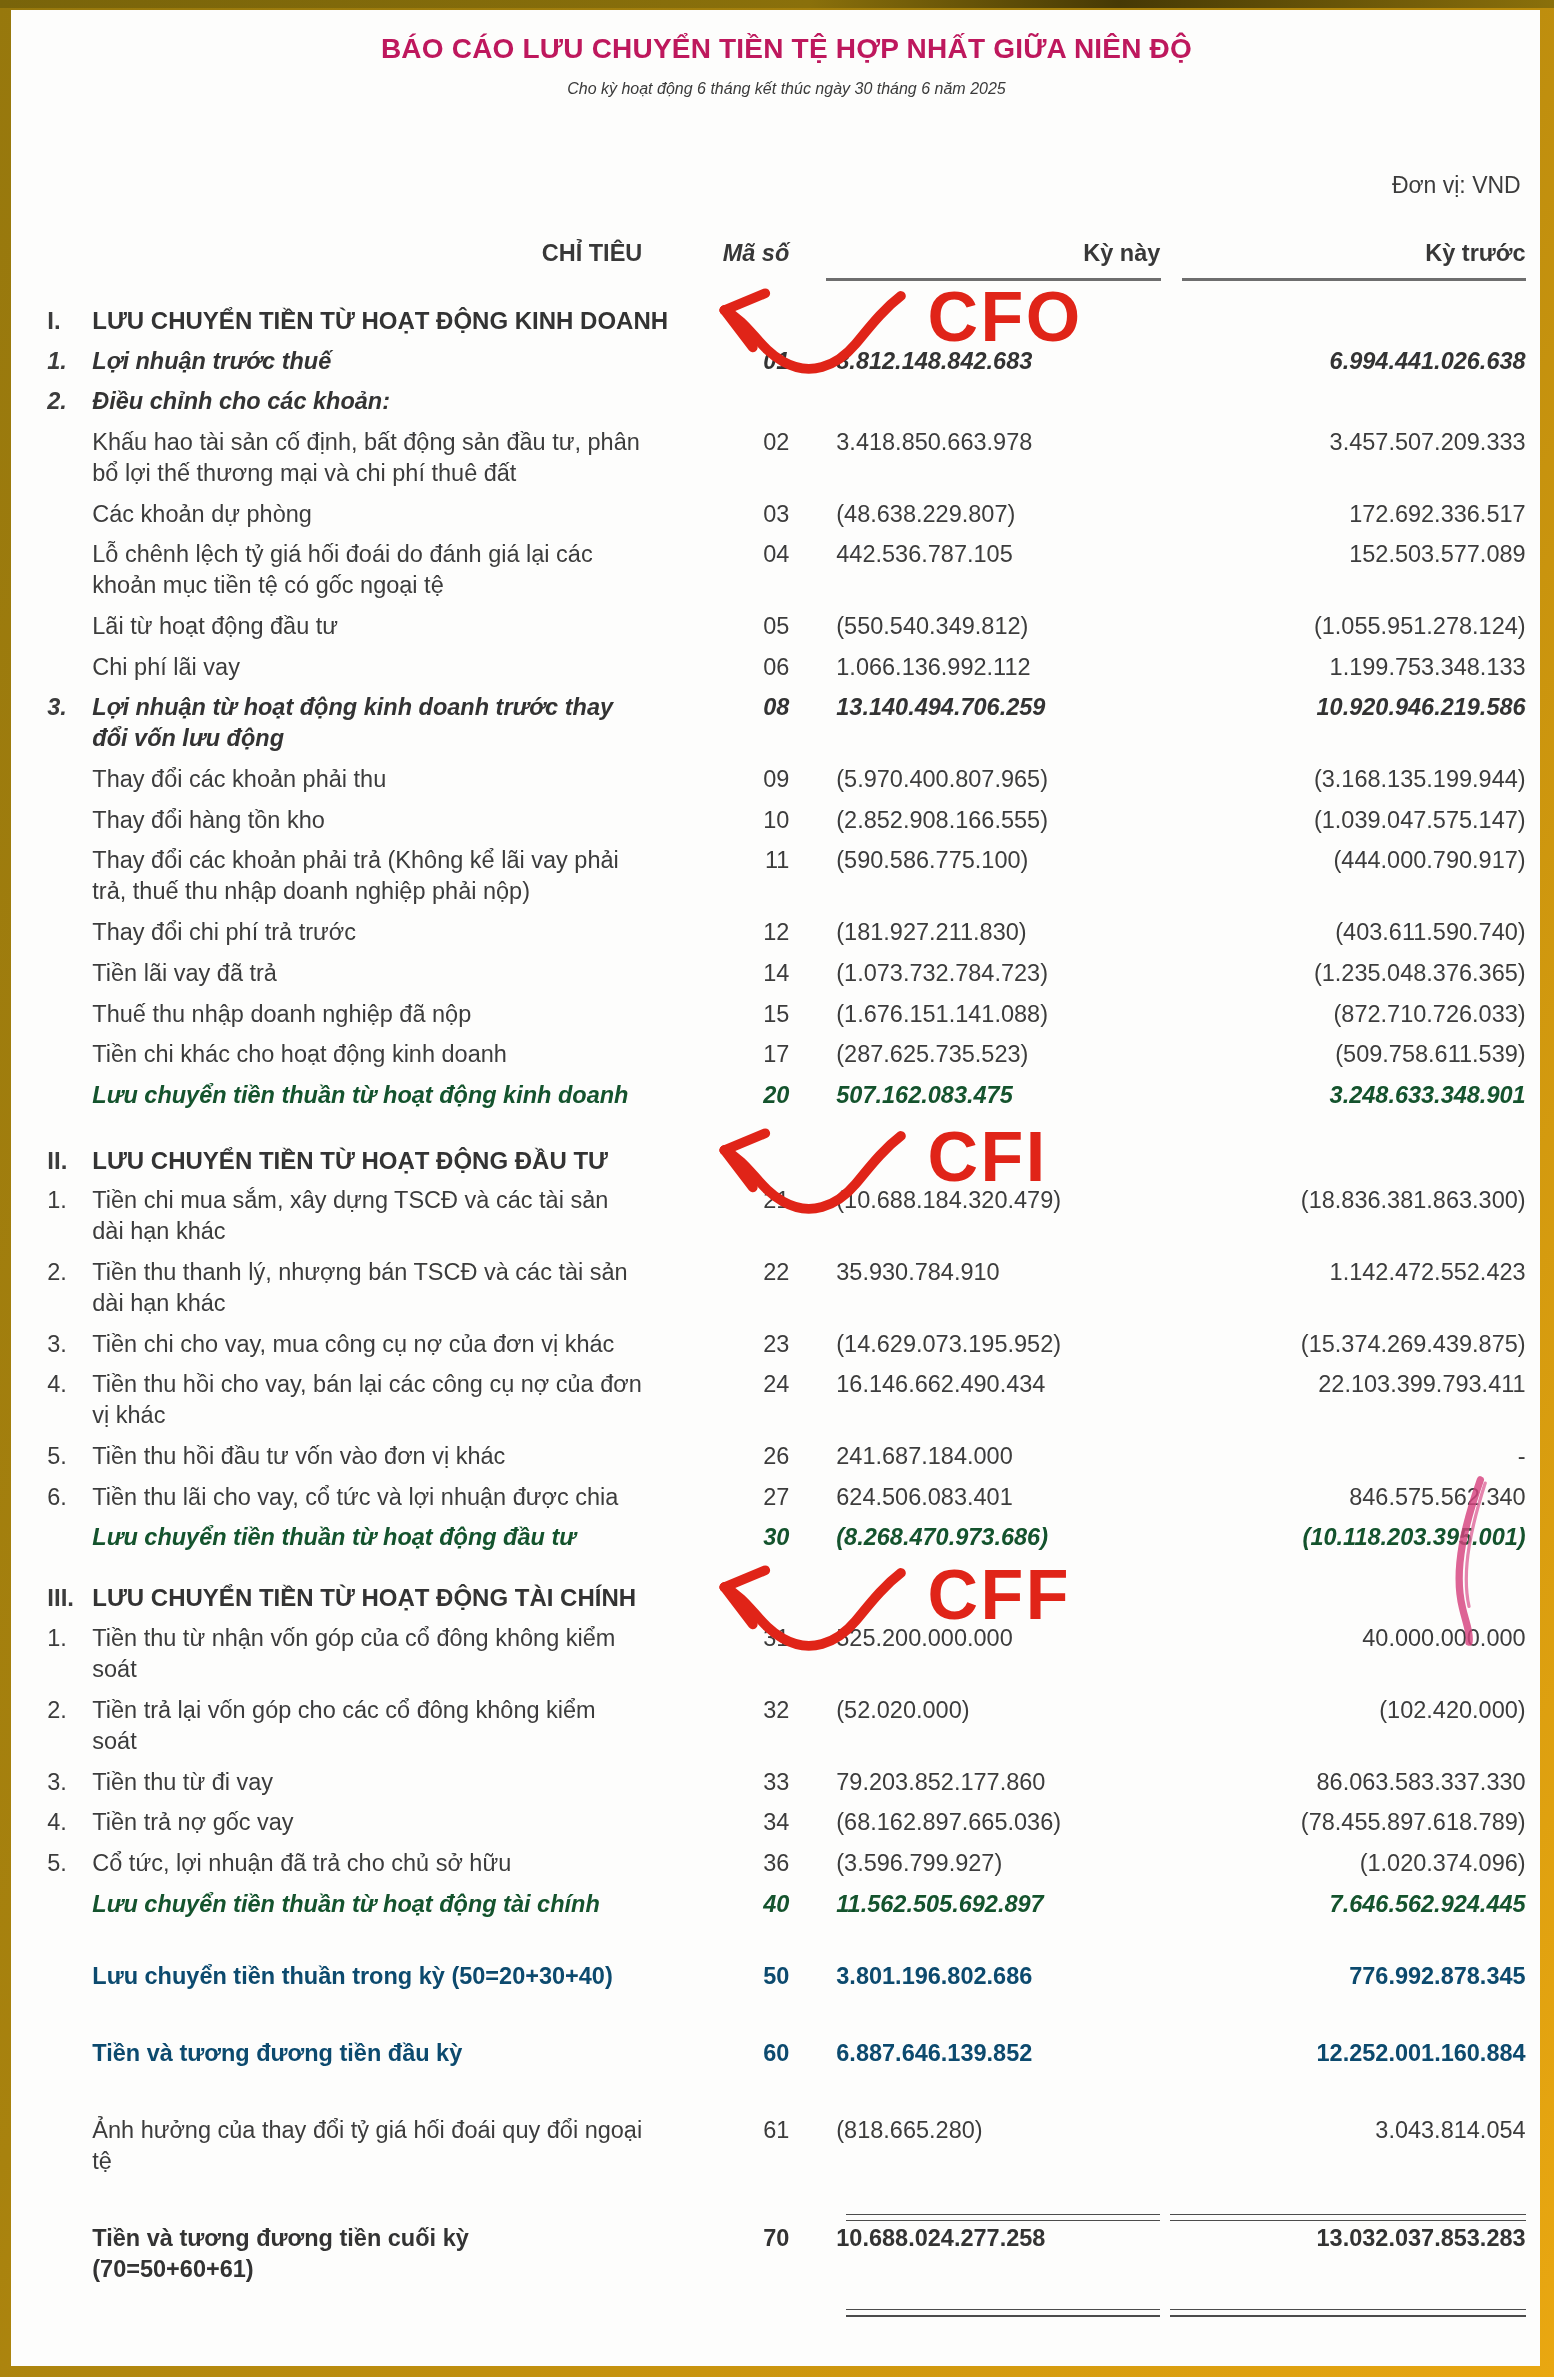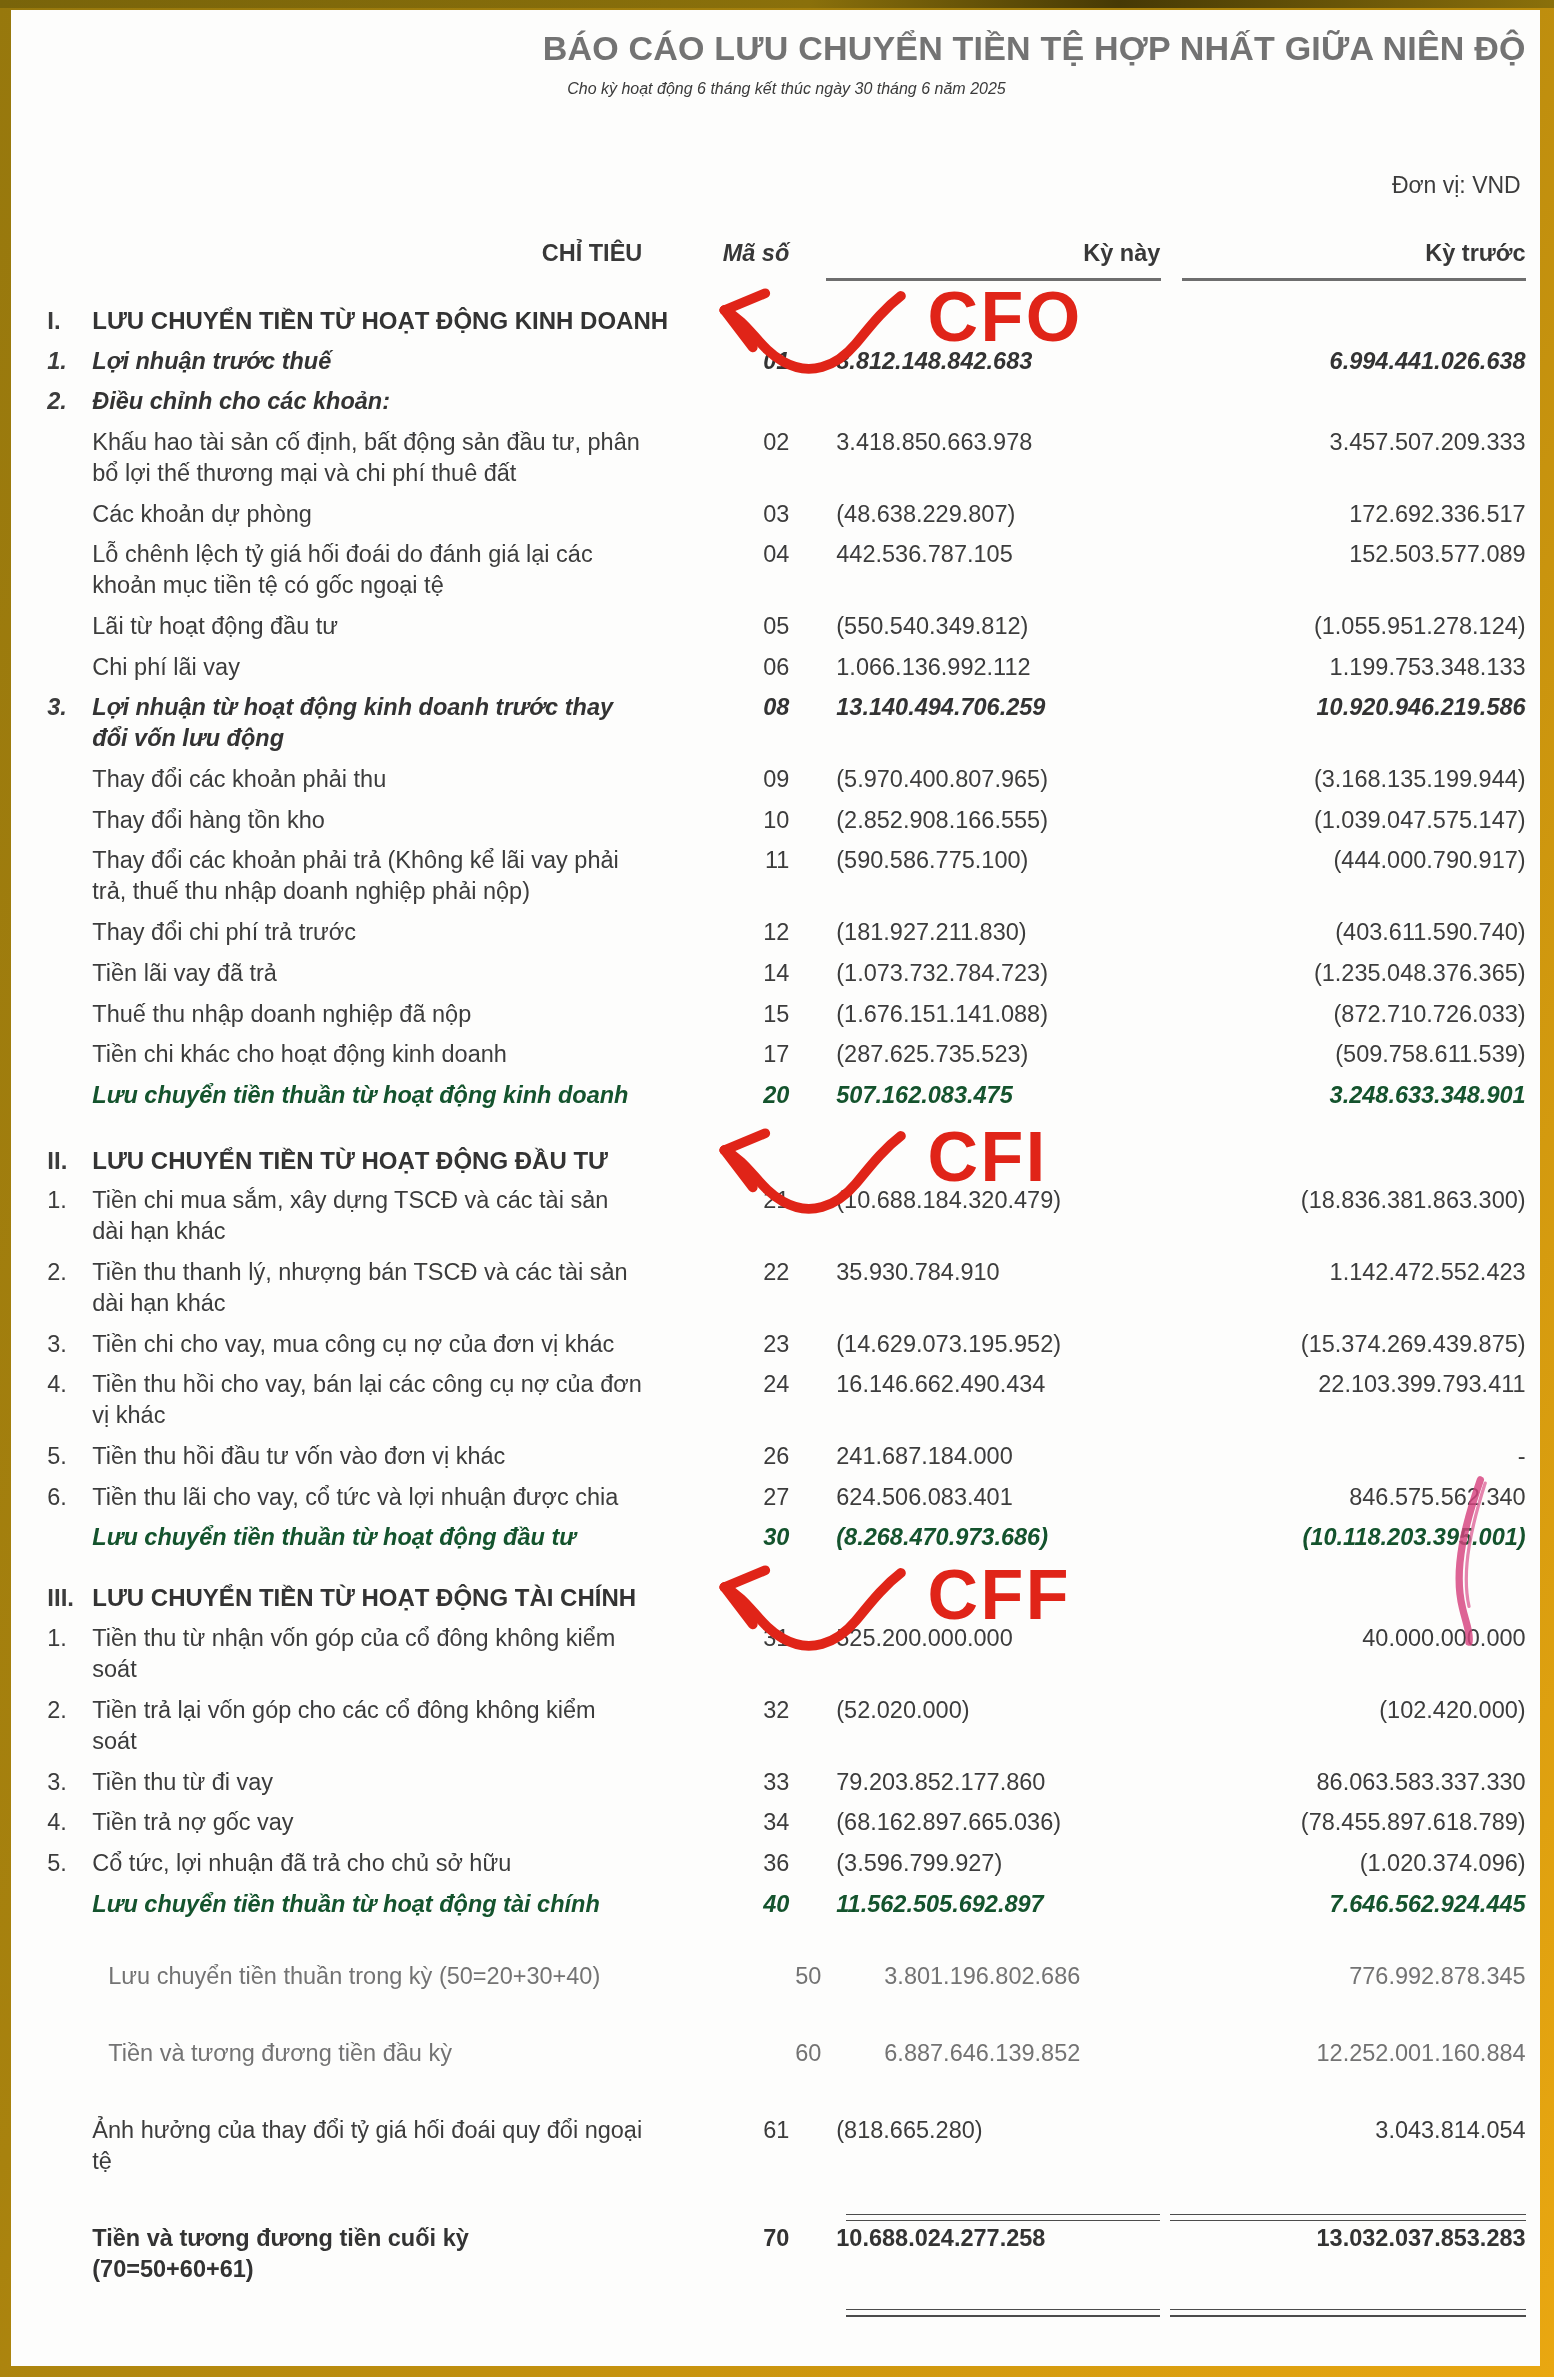--- a/index.html
+++ b/index.html
@@ -22,21 +22,21 @@
     background:#fdfdfc;
     overflow:hidden;
   }
   .doc {
     padding:23px 14.6px 0 36px;
     color:#3c3c3c;
     font-size:23.5px;
     line-height:31px;
   }
 
-  .title { text-align:right; font-weight:bold; font-size:34px; color:#737373; letter-spacing:0.2px; }
+  .title { text-align:center; font-weight:bold; font-size:28px; color:#be185d; letter-spacing:0.2px; }
   .subtitle { text-align:center; font-style:italic; font-size:16px; margin-top:9.7px; color:#3a3a3a; }
   .unit { text-align:right; margin-top:66px; font-size:23px; padding-right:4.9px; }
 
   .thead {
     position:relative;
     display:grid;
     grid-template-columns:45px 550px 194px 324px 1fr;
     margin-top:37px;
     font-weight:bold;
     color:#383838;
@@ -59,21 +59,21 @@
   .cell-num   { color:#3c3c3c; }
   .cell-label { white-space:pre-line; }
   .cell-code  { text-align:right; padding-right:47px; }
   .cell-cur   { text-align:left; }
   .cell-prev  { text-align:right; position:relative; }
 
   .style-section { font-weight:bold; font-size:24px; color:#333; margin-top:27.5px; }
   .style-section .cell-label { white-space:nowrap; }
   .style-item-bold { font-weight:bold; font-style:italic; color:#333; }
   .style-subtotal  { font-weight:bold; font-style:italic; color:#14532d; }
-  .style-total     { font-weight:normal; color:#737373;gap:16px; }
+  .style-total     { font-weight:bold; color:#0c4a6e; }
   .style-grand-total { font-weight:bold; color:#333; padding-bottom:96px; }
 
   .style-grand-total .cell-cur::before,
   .style-grand-total .cell-prev::before,
   .style-grand-total .cell-cur::after,
   .style-grand-total .cell-prev::after {
     content:''; position:absolute; left:9.7px; right:0; height:4.9px;
     border-top:1.6px solid #4c4c4c; border-bottom:1.6px solid #4c4c4c;
   }
   .style-grand-total .cell-cur,

